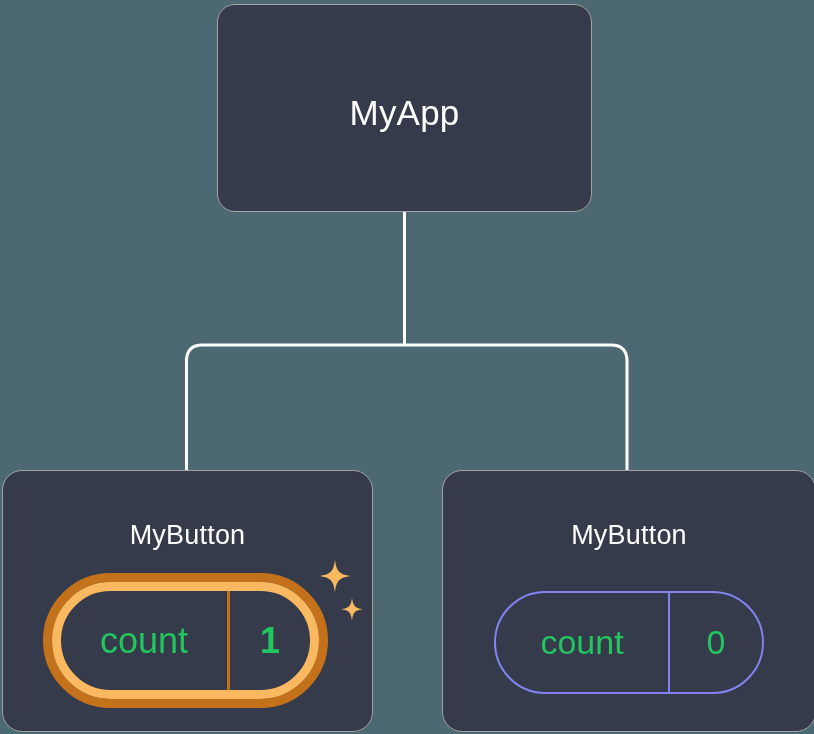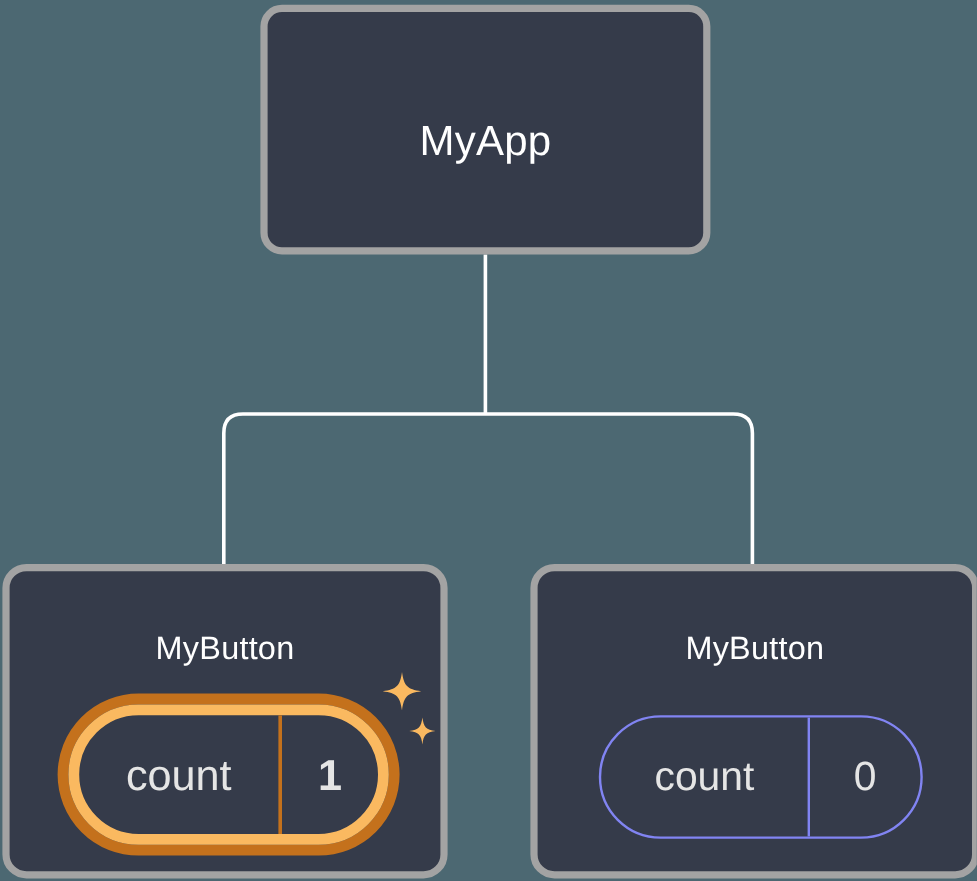--- a/index.html
+++ b/index.html
@@ -24,21 +24,21 @@
     position: absolute;
     left: 0;
     top: 0;
     width: 814px;
     height: 734px;
     pointer-events: none;
   }
   .node {
     position: absolute;
     background: #353b4a;
-    border: 6px solid #a3a3a3;
+    border: 1px solid #a3a3a3;
     border-radius: 18px;
     box-sizing: border-box;
   }
   .node-title {
     position: absolute;
     left: 0;
     right: 0;
     text-align: center;
     color: #ffffff;
     font-weight: 300;
@@ -83,21 +83,21 @@
     display: flex;
     align-items: stretch;
     box-sizing: border-box;
     background: #353b4a;
   }
   .pill-key, .pill-val {
     display: flex;
     align-items: center;
     justify-content: center;
     box-sizing: border-box;
-    color: #e5e5e5;
+    color: #22c55e;
     white-space: nowrap;
   }
   
   .pill-plain {
     left: 51px;
     top: 120px;
     width: 270px;
     height: 103px;
     border: 2px solid #8184f2;
     border-radius: 52px;

